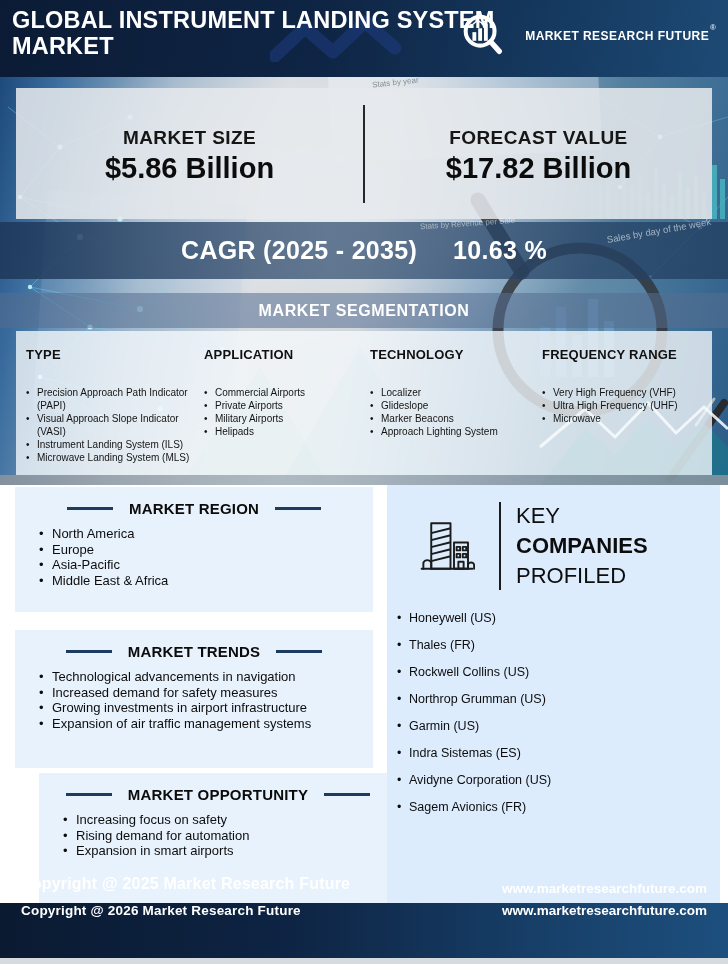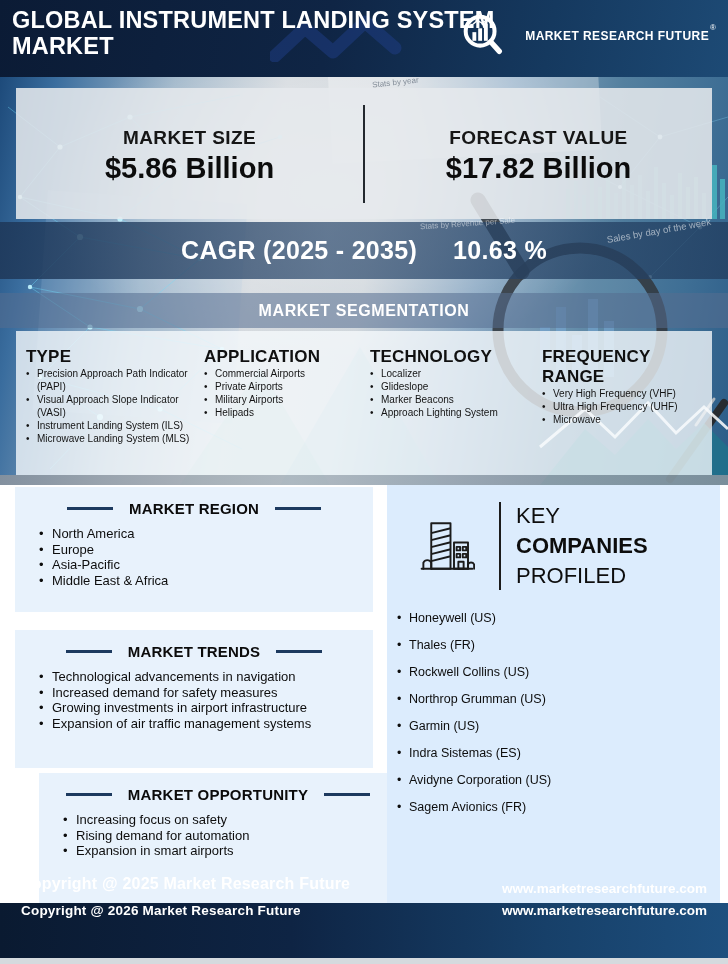--- a/index.html
+++ b/index.html
@@ -53,21 +53,21 @@
     display:flex;align-items:center;justify-content:center;
     color:#fff;font-weight:bold;font-size:16px;letter-spacing:.6px;
   }
   .seg-panel{
     position:absolute;left:16px;top:254px;width:696px;height:144px;z-index:2;
     background:rgba(246,250,253,.78);
     display:grid;grid-template-columns:178px 166px 172px 1fr;
     padding:16px 0 0 10px;box-sizing:border-box;
   }
   .seg-col{padding-right:8px;}
-  .seg-head{font-size:17px;font-weight:bold;color:#101010;letter-spacing:.2px;}
+  .seg-head{font-size:13px;font-weight:bold;color:#101010;letter-spacing:.2px;margin-bottom:24px;}
   .seg-col ul{list-style:none;margin:0;padding:0;}
   .seg-col li{position:relative;font-size:10px;line-height:13px;color:#141414;padding-left:11px;}
   .seg-col li::before{content:"\2022";position:absolute;left:0;top:0;}
   .table-edge{
     position:absolute;left:0;top:398px;width:728px;height:10px;z-index:2;
     background:linear-gradient(90deg,#8d959e,#aeb6bf 40%,#99a3ad 70%,#8a949e);opacity:.85;
   }
   
   .main{position:absolute;left:0;top:485px;width:728px;height:418px;background:#ffffff;}
   .side-panel{position:absolute;left:15px;width:358px;background:#e8f2fc;}

